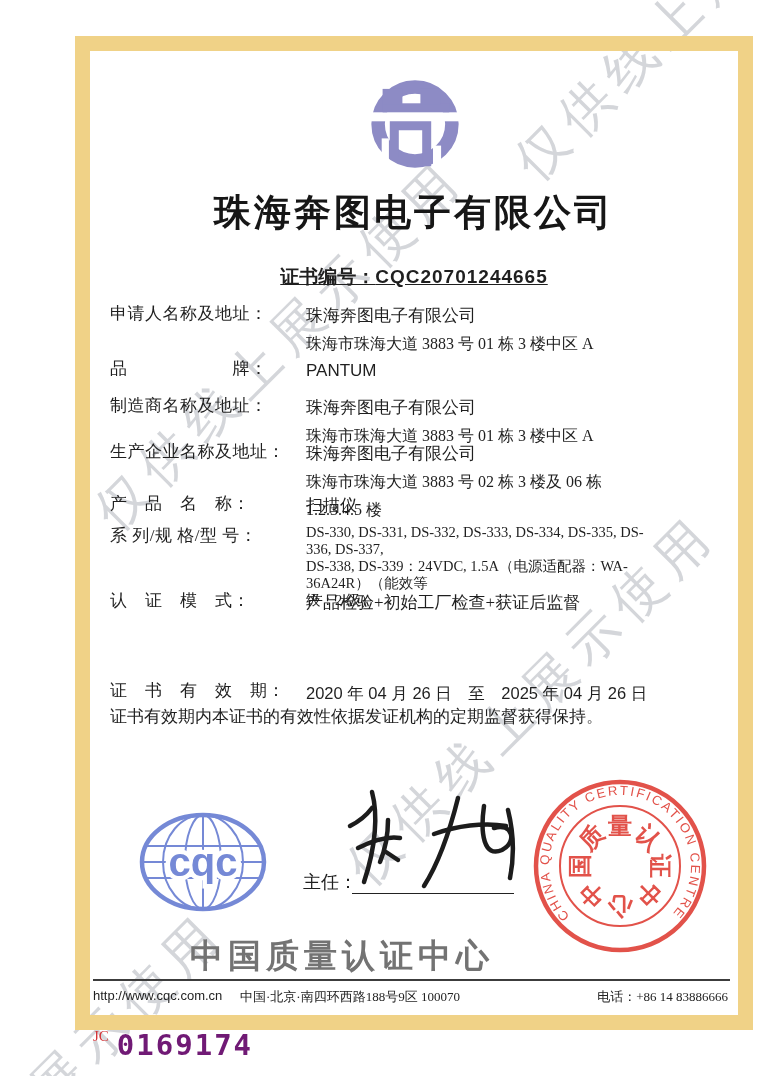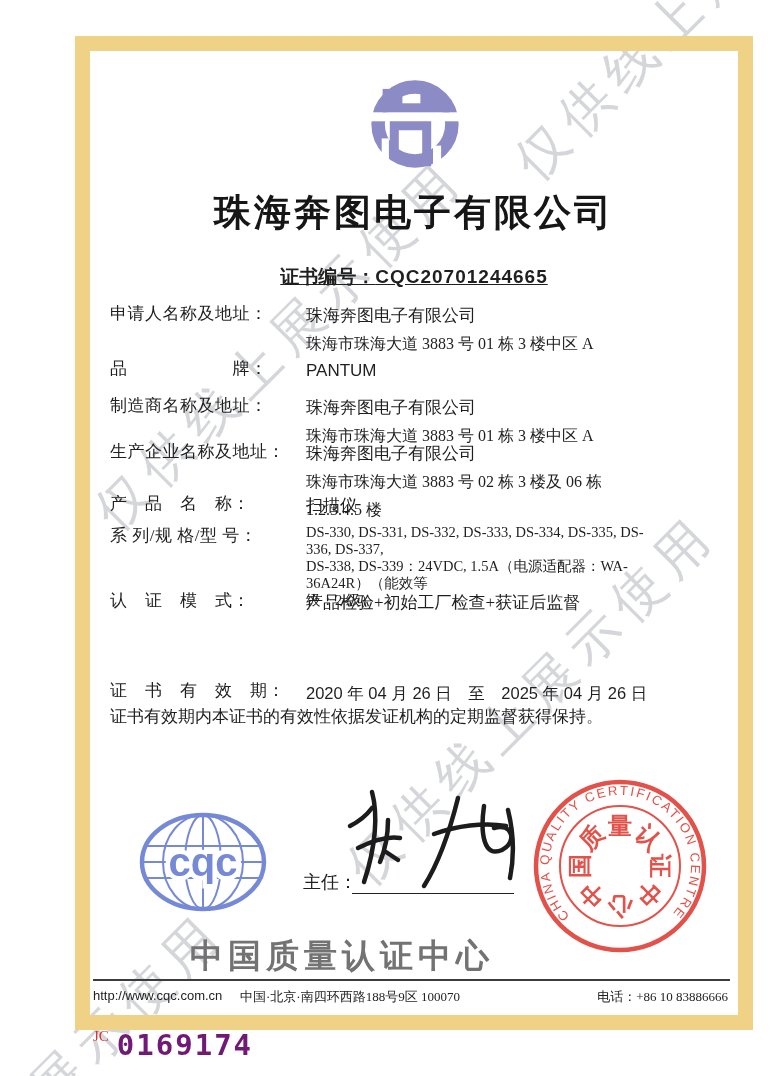--- a/index.html
+++ b/index.html
@@ -192,20 +192,20 @@
         <text x="0" y="8" transform="rotate(180)  translate(0,-40)">心</text>
       </g>
     </svg>
   </div>
 
   <div class="orgname">中国质量认证中心</div>
   <div class="rule"></div>
 
   <span class="f-url">http://www.cqc.com.cn</span>
   <span class="f-addr">中国·北京·南四环西路188号9区 100070</span>
-  <span class="f-tel">电话：+86 10 83886666</span>
+  <span class="f-tel">电话：+86 14 83886666</span>
 
   <div class="serial">
     <span class="pre">JC</span>
     <span class="no">0169174</span>
   </div>
 
 </div>
 
 </body></html>

